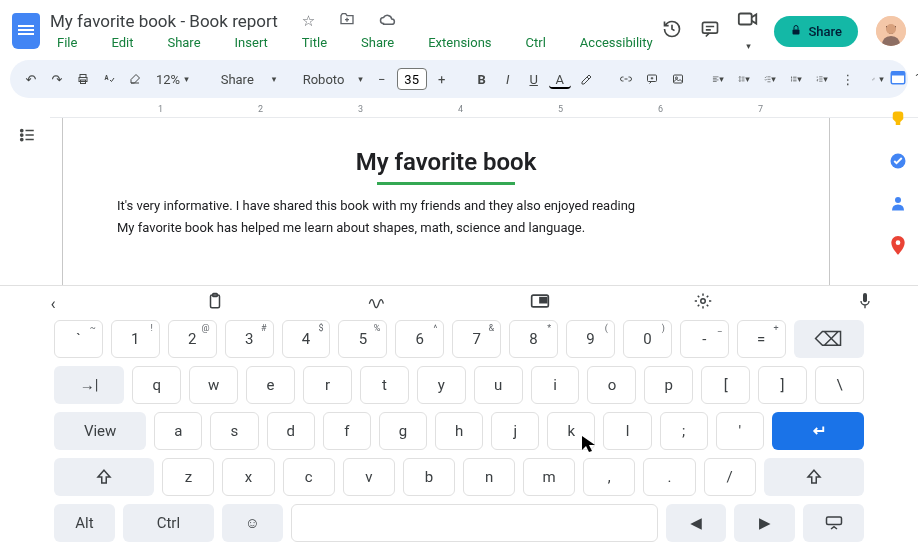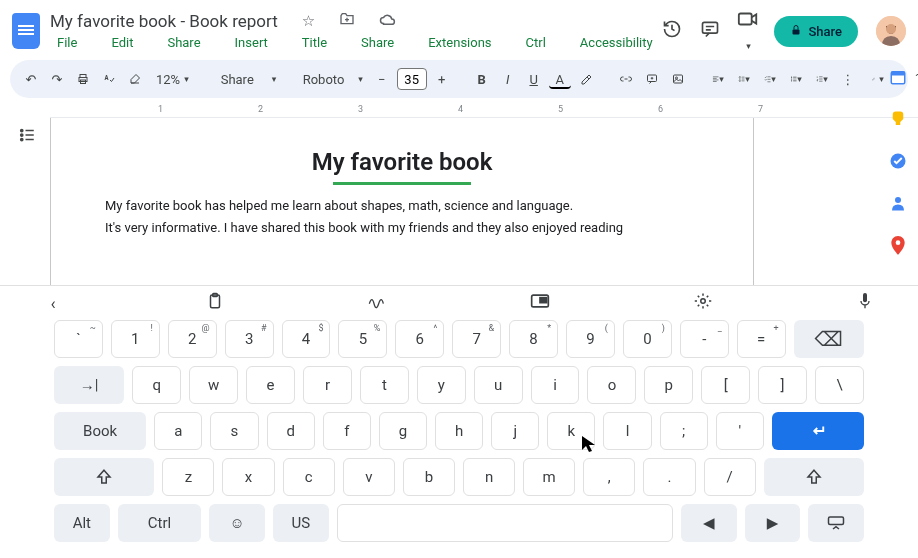--- a/index.html
+++ b/index.html
@@ -38,21 +38,21 @@
 .highlight-ico svg { display:block; }
 
 
 .ruler { height: 16px; margin: 4px 0 0 50px; background:#fff; border-bottom:1px solid #e8eaed; position:relative; font-size:9px; color:#80868b; }
 .ruler .tick { position:absolute; top:2px; }
 
 
 .doc-area { display:flex; position:relative; height: 178px; }
 .left-gutter { width: 50px; padding: 8px 0 0 18px; }
 .outline-btn { width:24px; height:24px; color:#444746; font-size:16px; }
-.page { background:#fff; border:1px solid #c7c7c7; border-top:none; width: 704px; height: 100%; padding: 30px 54px 0 54px; margin-left:0; }
+.page { background:#fff; border:1px solid #c7c7c7; border-top:none; width: 768px; height: 100%; padding: 30px 54px 0 54px; margin-left:12px; }
 .doc-heading { font-size: 24px; font-weight: 600; color: #202124; text-align:center; }
 .underline-green { width: 138px; height: 3px; background:#34a853; margin: 6px auto 10px auto; }
 .doc-sub { font-size: 14px; font-weight: 500; letter-spacing: 2px; color:#444746; text-align:center; margin-bottom: 26px; }
 .doc-body { font-size: 13px; color:#202124; line-height: 1.7; }
 
 
 .side-panel { position:absolute; right:0; top:58px; width:40px; display:flex; flex-direction:column; align-items:center; gap:22px; padding-top:10px; }
 .side-ico { width:20px; height:20px; font-size:16px; text-align:center; }
 .ico-cal { color:#1a73e8; }
 .ico-keep { color:#fbbc04; }
@@ -290,22 +290,22 @@
           <circle cx="5" cy="6" r="1.5" fill="#444746"></circle>
           <circle cx="5" cy="12" r="1.5" fill="#444746"></circle>
           <circle cx="5" cy="18" r="1.5" fill="#444746"></circle>
           <path d="M10 6h11M10 12h11M10 18h11"></path>
         </svg>
     </div>
   </div>
   <div class="page">
     <div class="doc-heading">My favorite book</div>
     <div class="underline-green"></div>
+    <div class="doc-body">It's very informative. I have shared this book with my friends and they also enjoyed reading</div>
     <div class="doc-body">My favorite book has helped me learn about shapes, math, science and language.</div>
-    <div class="doc-body">It's very informative. I have shared this book with my friends and they also enjoyed reading</div>
   </div>
 </div>
 
 <div class="side-panel">
   <div class="side-ico ico-cal">
     <svg width="18" height="18" viewBox="0 0 24 24">
         <rect x="3" y="5" width="18" height="16" rx="2" fill="#fff" stroke="#4285f4" stroke-width="2"></rect>
         <rect x="3" y="5" width="18" height="5" fill="#4285f4"></rect>
       </svg>
   </div>
@@ -399,21 +399,21 @@
         <div class="key white">y</div>
         <div class="key white">u</div>
         <div class="key white">i</div>
         <div class="key white">o</div>
         <div class="key white">p</div>
         <div class="key white">[</div>
         <div class="key white">]</div>
         <div class="key white">\</div>
       </div>
     <div class="kb-row" id="kb-row3">
-        <div class="key wide2">Book</div>
+        <div class="key wide2">View</div>
         <div class="key white">a</div>
         <div class="key white">s</div>
         <div class="key white">d</div>
         <div class="key white">f</div>
         <div class="key white">g</div>
         <div class="key white">h</div>
         <div class="key white">j</div>
         <div class="key white">k</div>
         <div class="key white">l</div>
         <div class="key white">;</div>
@@ -443,21 +443,20 @@
         <div class="key wide2 shift">
           <svg viewBox="0 0 24 24" fill="none" stroke="#3c4043" stroke-width="2">
             <path d="M12 3l8 9h-5v8h-6v-8H4z"></path>
           </svg>
         </div>
       </div>
     <div class="kb-row" id="kb-row5">
         <div class="key ">Alt</div>
         <div class="key wide15">Ctrl</div>
         <div class="key ">☺</div>
-        <div class="key ">US</div>
         <div class="key space"></div>
         <div class="key ">◀</div>
         <div class="key ">▶</div>
         <div class="key ">
           <svg width="18" height="16" viewBox="0 0 24 20" fill="none" stroke="#3c4043" stroke-width="2">
             <rect x="2" y="2" width="20" height="10" rx="2"></rect>
             <path d="M8 18l4-3 4 3"></path>
           </svg>
         </div>
       </div>

